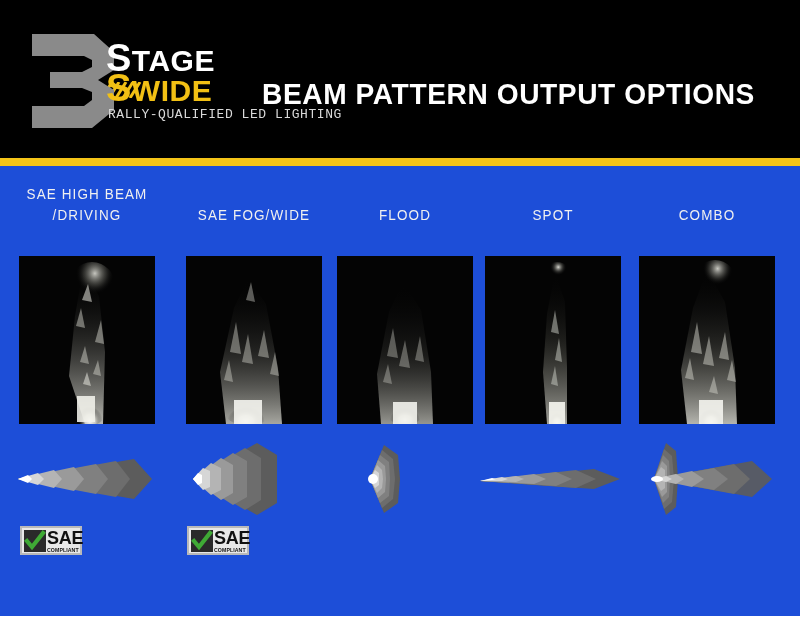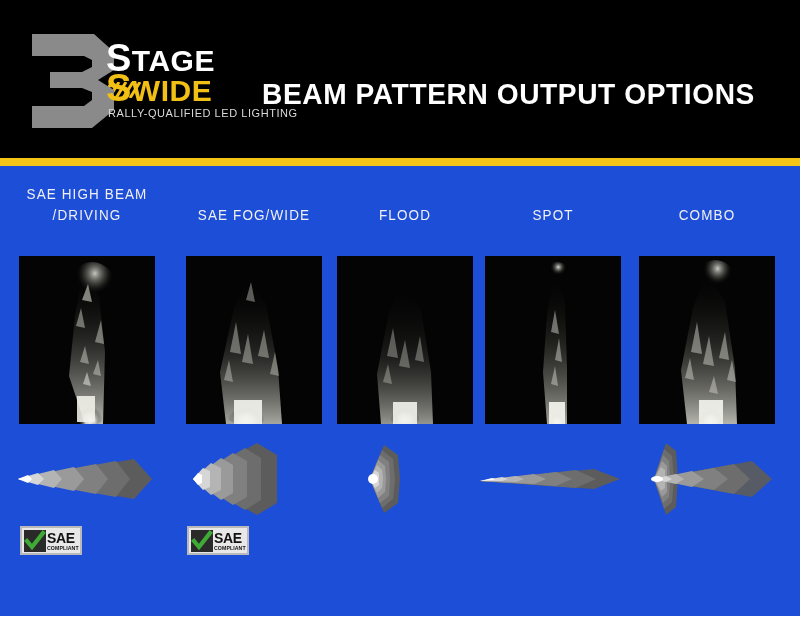--- a/index.html
+++ b/index.html
@@ -68,22 +68,22 @@
     font-size: 30px;
     letter-spacing: 0.5px;
     line-height: 31px;
     white-space: nowrap;
     margin-top: -2px;
   }
   .logo-series .cap { font-size: 38px; }
 
   .logo-tagline {
     color: #d9d9d9;
-    font-family: Liberation Sans, sans-serif;
-    font-size: 11px;
+    font-family: Liberation Mono, monospace;
+    font-size: 13px;
     letter-spacing: 0.55px;
     white-space: nowrap;
     margin-top: 1px;
     padding-left: 2px;
   }
 
   .logo-stripes {
     position: absolute;
     left: 74px;
     top: 54px;
@@ -207,21 +207,21 @@
   .sae-words {
     flex: 1 1 auto;
     padding-left: 1px;
     line-height: 1;
   }
 
   .sae-main {
     color: #111111;
     font-family: "Liberation Sans", sans-serif;
     font-weight: bold;
-    font-size: 14px;
+    font-size: 18px;
     letter-spacing: -0.3px;
     display: block;
     margin-top: 1px;
   }
 
   .sae-sub {
     color: #111111;
     font-family: "Liberation Sans", sans-serif;
     font-weight: bold;
     font-size: 5.2px;

